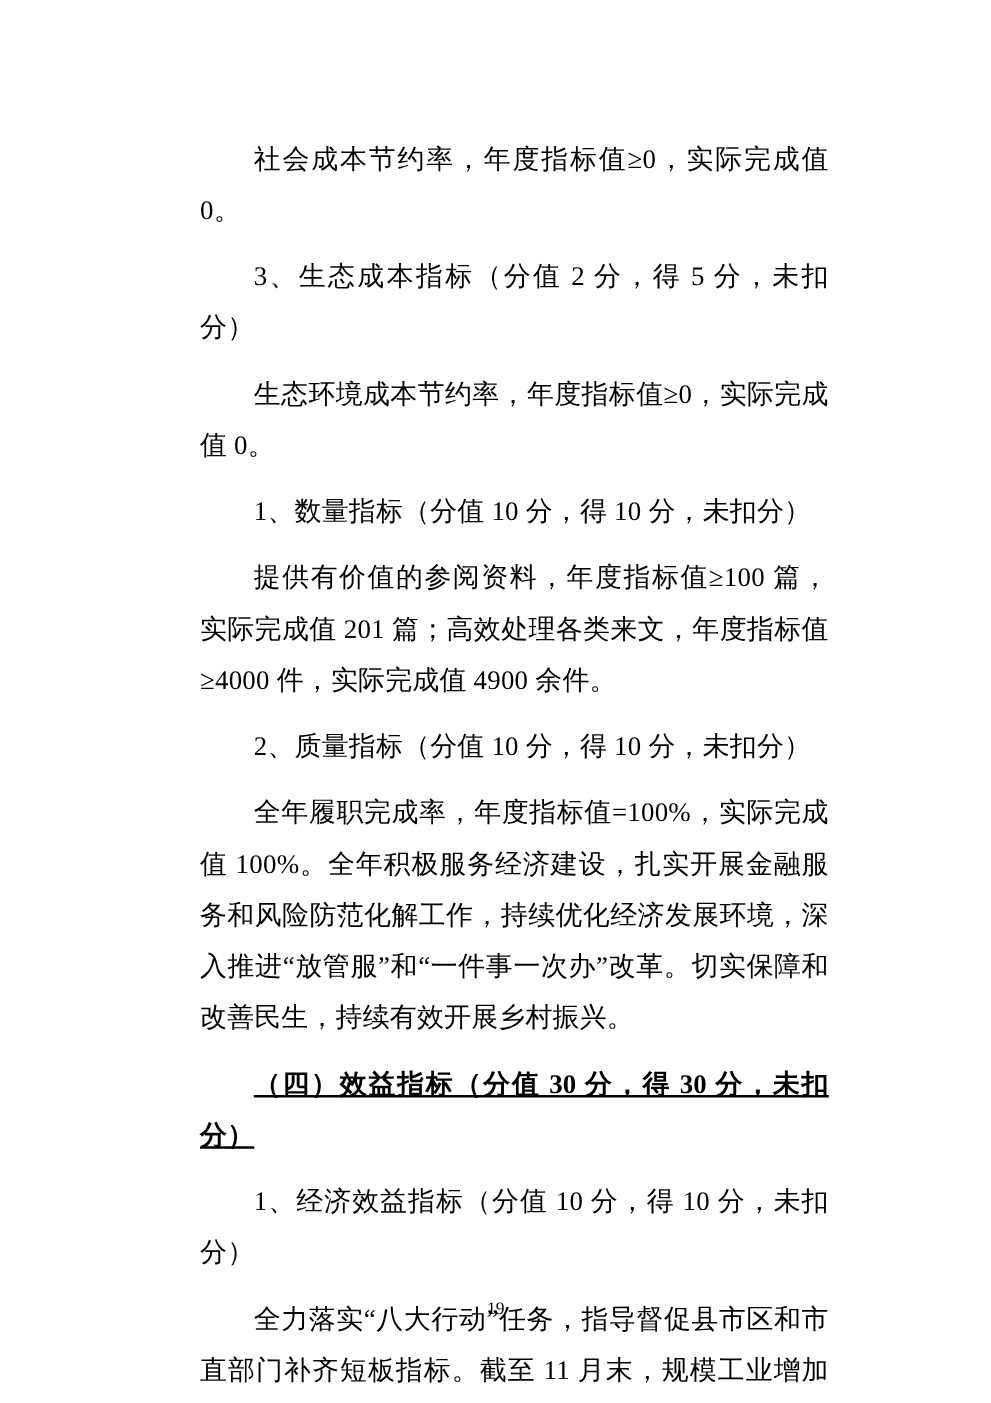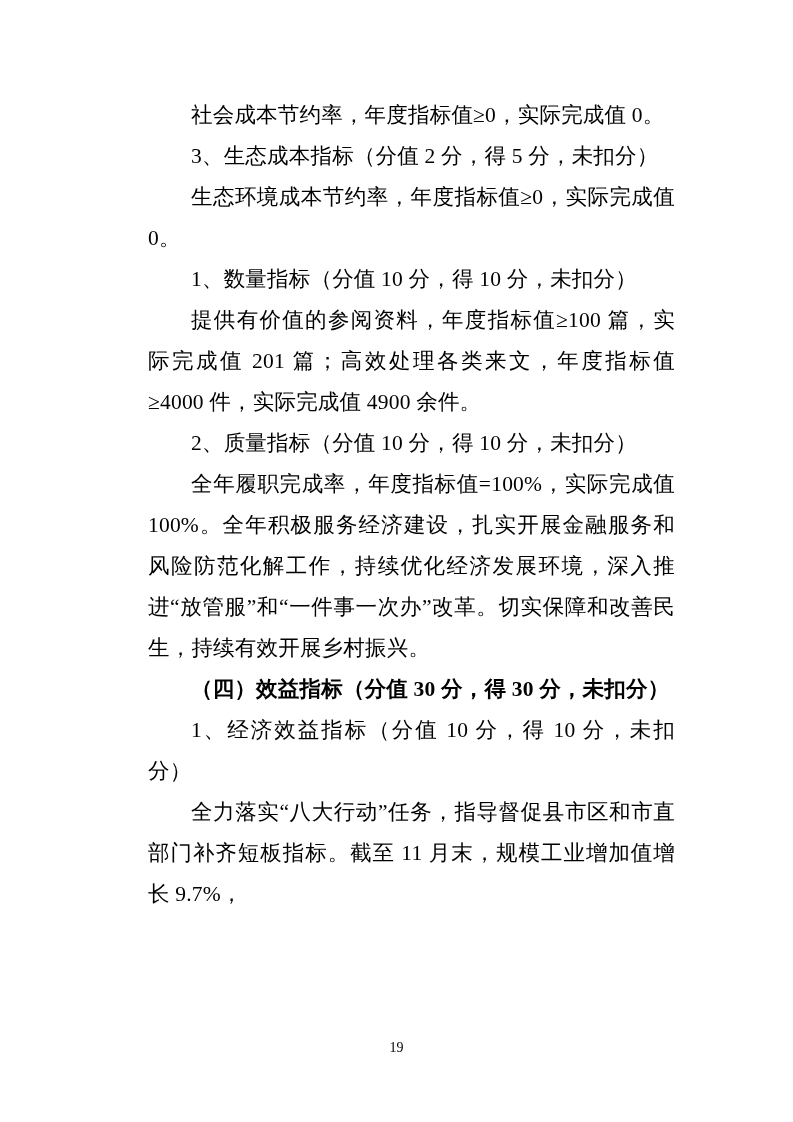--- a/index.html
+++ b/index.html
@@ -25,34 +25,35 @@
     padding: 95px 118px 0 148px;
   }
   .body-text {
     font-size: 21.5px;
     line-height: 41px;
     text-align: justify;
     text-justify: inter-ideograph;
     letter-spacing: 0.2px;
   }
   p {
-    margin: 0;
+    margin: 12px;
   }
   .indent {
     text-indent: 2em;
   }
   .heading {
     font-weight: bold;
     text-indent: 2em;
     letter-spacing: 1px;
     font-size: 21.5px;
     line-height: 41px;
   }
   .heading.tight {
     letter-spacing: 0.2px;
+    text-decoration: underline;
   }
   .page-number {
     position: absolute;
     left: 0;
     right: 0;
     top: 1040px;
     text-align: center;
     font-size: 14px;
     font-family: Liberation Serif, serif;
   }

